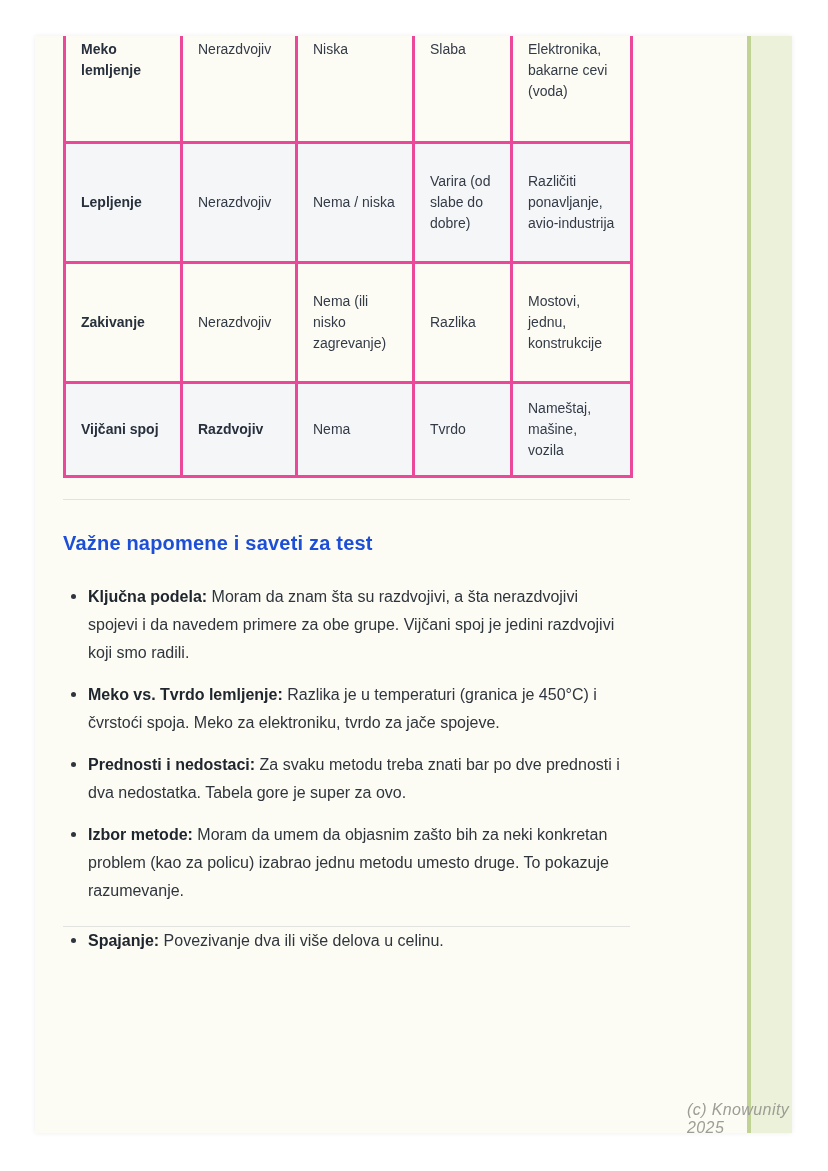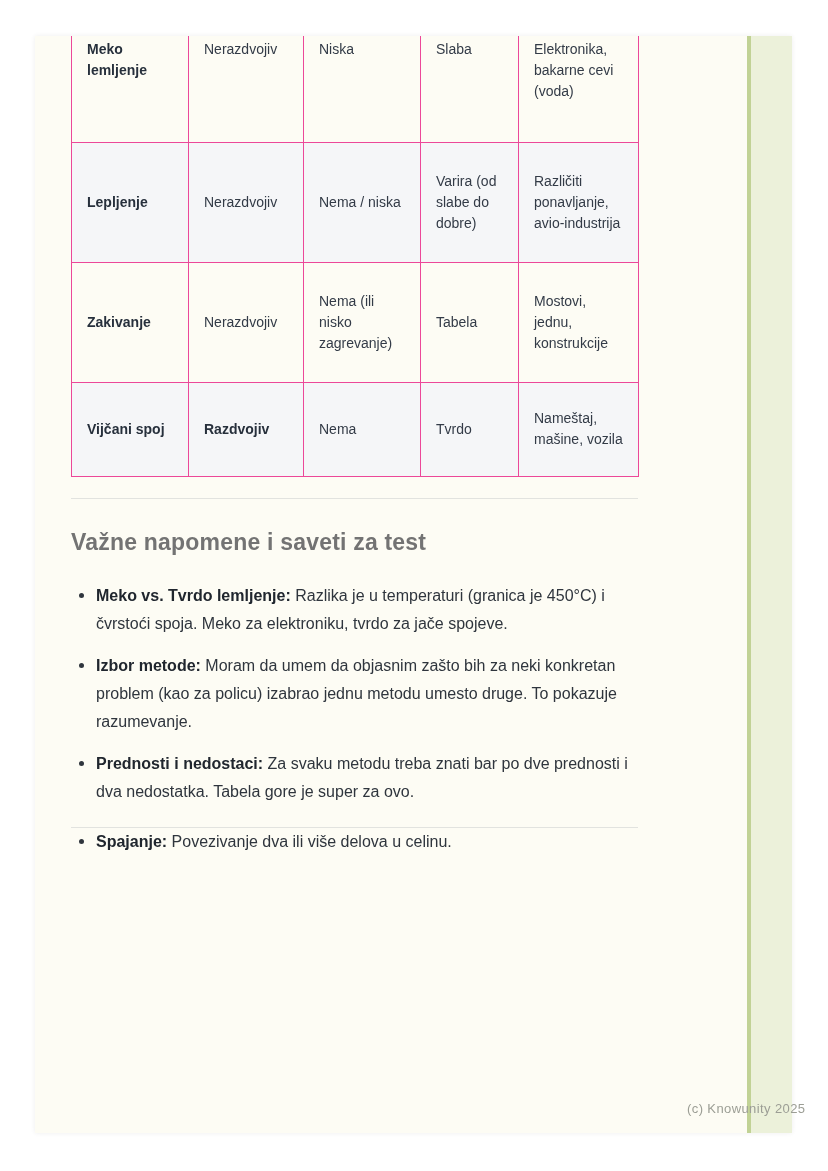--- a/index.html
+++ b/index.html
@@ -21,34 +21,34 @@
   }
   .green-strip {
     position: absolute;
     top: 0; right: 0; bottom: 0;
     width: 41px;
     background: #ecf1da;
     border-left: 4px solid #c1d295;
   }
   .content {
     position: relative;
-    margin-left: 36px;
+    margin-left: 28px;
     width: 567px;
   }
   
   table.cmp {
     border-collapse: collapse;
     table-layout: fixed;
     width: 567px;
     font-size: 14px;
     line-height: 21px;
     color: #333b47;
   }
   table.cmp td {
-    border: 1px solid #ec4899;
+    border: 3px solid #ec4899;
     padding: 14px 15px;
     vertical-align: middle;
     word-wrap: break-word;
   }
   table.cmp tr:first-child td {
     border-top: none;
     vertical-align: top;
     padding-top: 3px;
   }
   table.cmp td:first-child { font-weight: bold; color: #27303c; }
@@ -58,24 +58,24 @@
   table.cmp tr.r3 { height: 120px; }
   table.cmp tr.r4 { height: 94px; }
   table.cmp tr.even td { background: #f5f6f8; }
   
   hr.sep {
     border: none;
     border-top: 1px solid #e2e3df;
     margin: 21px 0 0 0;
   }
   h2.sec {
-    font-size: 23px;
+    font-size: 20px;
     line-height: 26px;
     font-weight: 700;
-    color: #737373;
+    color: #1d4ed8;
     margin: 30px 0 27px 0;
     letter-spacing: 0.2px;
   }
   ul.notes {
     list-style: none;
     margin: 0; padding: 0;
     font-size: 16px;
     line-height: 28px;
   }
   ul.notes > li {
@@ -88,24 +88,25 @@
     position: absolute;
     left: 8px; top: 11px;
     width: 5px; height: 5px;
     border-radius: 50%;
     background: #2f353d;
   }
   .b { font-weight: bold; color: #20262e; }
   .footer-mark {
     position: absolute;
     left: 687px; top: 1101px;
-    font-size: 13px;
+    font-size: 16px;
     color: #9c9e95;
     letter-spacing: 0.4px;
     z-index: 5;
+    font-style: italic;
   }
 </style>
 </head>
 <body>
 
 <div class="card">
   <div class="green-strip"></div>
 
   <div class="content">
 
@@ -129,46 +130,49 @@
           <td>Lepljenje</td>
           <td>Nerazdvojiv</td>
           <td>Nema / niska</td>
           <td>Varira (od slabe do dobre)</td>
           <td>Različiti ponavljanje, avio-industrija</td>
         </tr>
         <tr class="r3">
           <td>Zakivanje</td>
           <td>Nerazdvojiv</td>
           <td>Nema (ili nisko zagrevanje)</td>
-          <td>Tabela</td>
+          <td>Razlika</td>
           <td>Mostovi, jednu, konstrukcije</td>
         </tr>
         <tr class="r4 even">
           <td>Vijčani spoj</td>
           <td class="bold">Razdvojiv</td>
           <td>Nema</td>
           <td>Tvrdo</td>
           <td>Nameštaj, mašine, vozila</td>
         </tr>
       </tbody>
     </table>
 
     <hr class="sep">
 
     <h2 class="sec">Važne napomene i saveti za test</h2>
 
     <ul class="notes">
       <li>
+        <span class="b">Ključna podela:</span><span> Moram da znam šta su razdvojivi, a šta nerazdvojivi spojevi i da navedem primere za obe grupe. Vijčani spoj je jedini razdvojivi koji smo radili.</span>
+      </li>
+      <li>
         <span class="b">Meko vs. Tvrdo lemljenje:</span><span> Razlika je u temperaturi (granica je 450°C) i čvrstoći spoja. Meko za elektroniku, tvrdo za jače spojeve.</span>
       </li>
       <li>
-        <span class="b">Izbor metode:</span><span> Moram da umem da objasnim zašto bih za neki konkretan problem (kao za policu) izabrao jednu metodu umesto druge. To pokazuje razumevanje.</span>
+        <span class="b">Prednosti i nedostaci:</span><span> Za svaku metodu treba znati bar po dve prednosti i dva nedostatka. Tabela gore je super za ovo.</span>
       </li>
       <li>
-        <span class="b">Prednosti i nedostaci:</span><span> Za svaku metodu treba znati bar po dve prednosti i dva nedostatka. Tabela gore je super za ovo.</span>
+        <span class="b">Izbor metode:</span><span> Moram da umem da objasnim zašto bih za neki konkretan problem (kao za policu) izabrao jednu metodu umesto druge. To pokazuje razumevanje.</span>
       </li>
     </ul>
 
     <hr class="sep">
 
 
     <ul class="notes">
       <li>
         <span class="b">Spajanje:</span><span> Povezivanje dva ili više delova u celinu.</span>
       </li>

